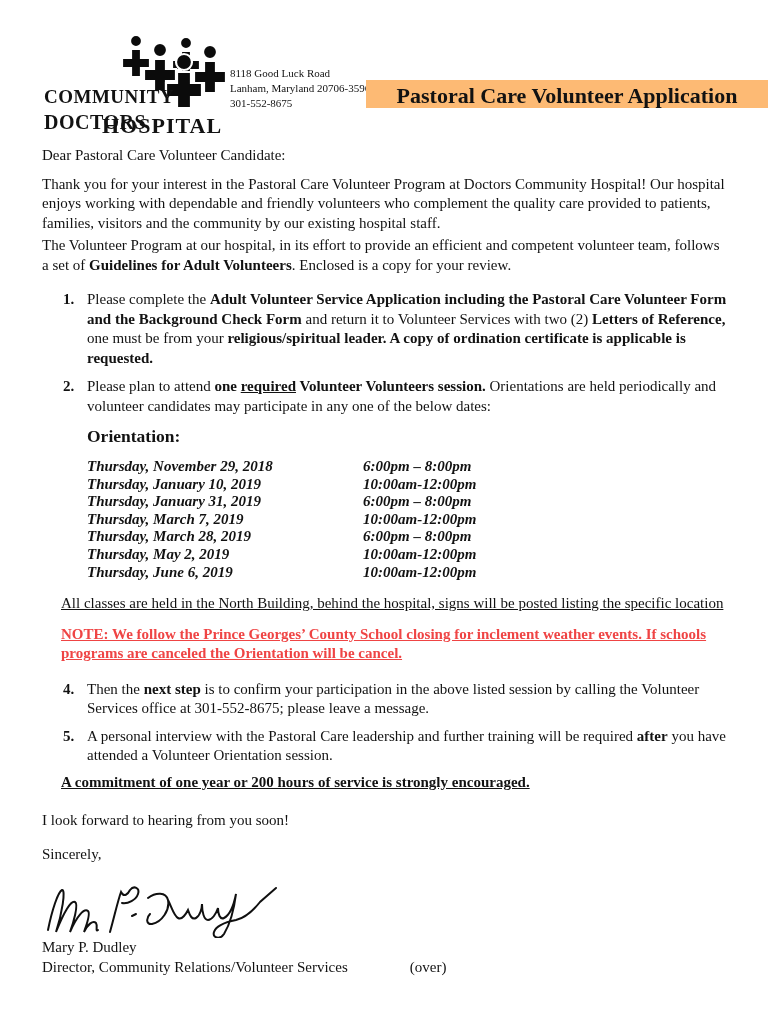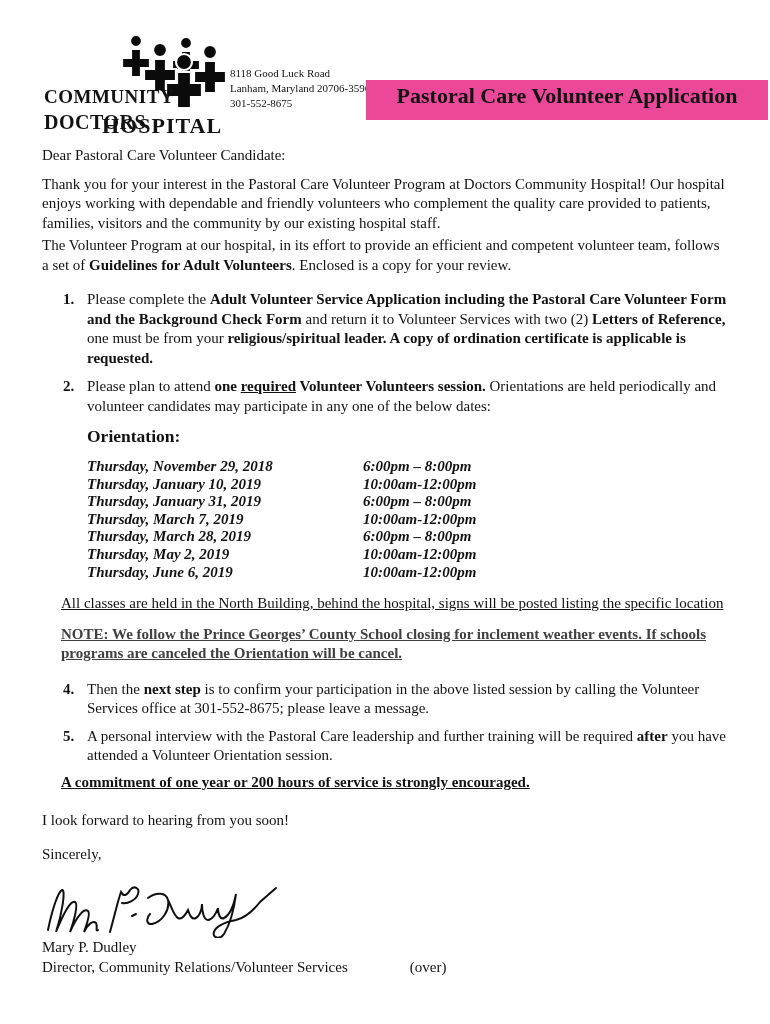--- a/index.html
+++ b/index.html
@@ -10,42 +10,42 @@
   }
   .page{position:absolute;inset:0;}
   
   .logo{position:absolute;left:44px;top:34px;width:180px;height:104px;}
   .logo-doctors{position:absolute;left:0;top:33px;font-weight:bold;font-size:20px;letter-spacing:.5px;margin-top:44px;}
   .logo-community{position:absolute;left:0;top:52px;font-weight:bold;font-size:19px;letter-spacing:.5px;}
   .logo-hospital{position:absolute;left:58px;top:79px;font-weight:bold;font-size:22px;letter-spacing:1px;}
   .logo-figures{position:absolute;left:70px;top:0px;}
   .address{position:absolute;left:230px;top:66px;font-size:11px;line-height:15px;}
   .doc-title{
-    position:absolute;left:366px;top:80px;width:402px;height:40px;
-    background:#ec4899;font-weight:bold;font-size:22px;line-height:32px;
+    position:absolute;left:366px;top:80px;width:402px;height:28px;
+    background:#fdba74;font-weight:bold;font-size:22px;line-height:32px;
     text-align:center;white-space:nowrap;
   }
   
   .letter{position:absolute;left:42px;top:146px;width:686px;font-size:15px;line-height:19.5px;}
   .para{margin:0;}
   .salutation{margin-bottom:9px;}
   .p1{margin-bottom:3px;}
   .p2{margin-bottom:15px;}
   .num-item{display:flex;padding-left:21px;}
   .num-item .marker{width:24px;flex:0 0 24px;font-weight:bold;}
   .num-item .content{flex:1;}
   .item1{margin-bottom:9px;}
   .item2{margin-bottom:9px;}
   .orientation-heading{margin-left:45px;font-weight:bold;font-size:17.5px;line-height:22px;margin-bottom:11px;}
   .dates{margin-left:45px;margin-bottom:13px;font-weight:bold;font-style:italic;line-height:17.6px;}
   .date-row{display:flex;}
   .date-col1{width:276px;flex:0 0 276px;}
   .indent-block{margin-left:19px;text-decoration:underline;}
   .location{margin-bottom:11px;}
-  .note{color:#404040;font-weight:bold;margin-bottom:16px;}
+  .note{color:#ef4444;font-weight:bold;margin-bottom:16px;}
   .item4{margin-bottom:8px;}
   .item5{margin-bottom:7px;}
   .commitment{font-weight:bold;margin-bottom:19px;}
   .closing{margin-bottom:14px;}
   .sincerely{margin-bottom:16px;}
   .signature{display:block;margin:2px 0 0 2px;}
   .signer-name{margin:0;}
   .signer-line{display:flex;}
   .over{margin-left:62px;}
   .bold{font-weight:bold;}

